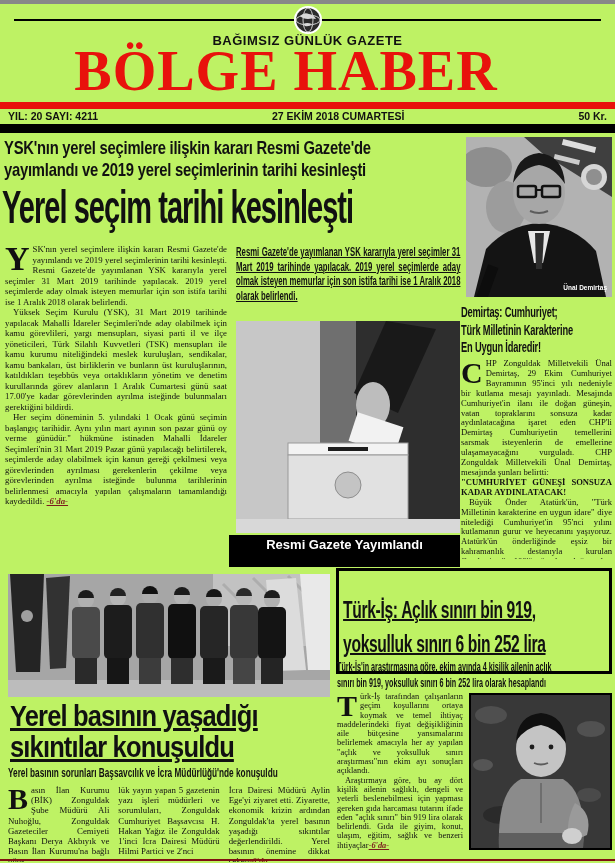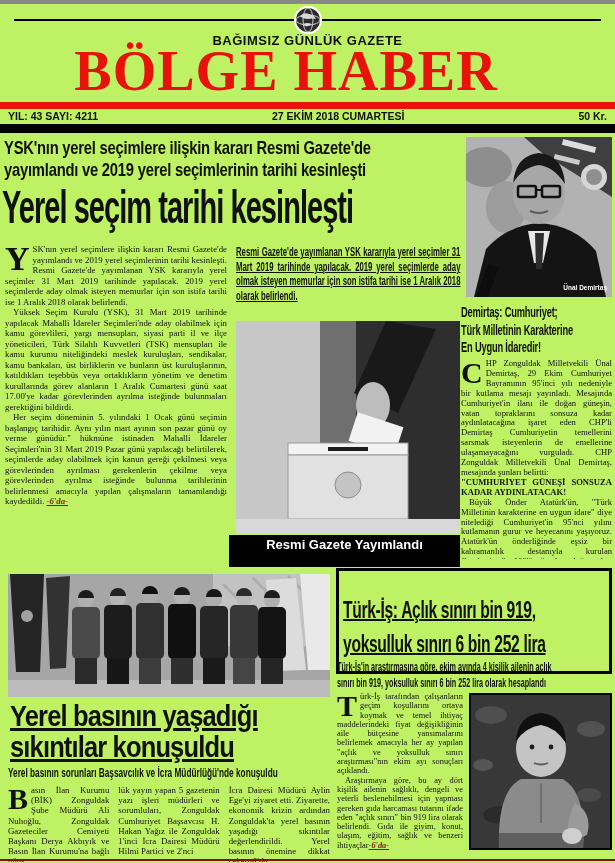--- a/index.html
+++ b/index.html
@@ -93,21 +93,21 @@
       <ellipse cx="14" cy="14" rx="12" ry="5" fill="none" stroke="#cfcfcf" stroke-width="1"></ellipse>
       <ellipse cx="14" cy="14" rx="5" ry="12" fill="none" stroke="#cfcfcf" stroke-width="1"></ellipse>
       <path d="M6,10 Q10,6 15,8 Q20,9 22,13 Q18,12 14,13 Q9,13 6,10Z" fill="#d8d8d8"></path>
       <path d="M9,18 Q13,16 18,18 Q15,21 11,20Z" fill="#d8d8d8"></path>
     </svg>
   </div>
   <div class="abs tagline">BAĞIMSIZ GÜNLÜK GAZETE</div>
   <div class="abs title">BÖLGE HABER</div>
   <div class="abs redbar"></div>
   <div class="abs dateline">
-    <span>YIL: 43  SAYI: 4211</span>
+    <span>YIL: 20  SAYI: 4211</span>
     <span>27 EKİM 2018 CUMARTESİ</span>
     <span>50 Kr.</span>
   </div>
   <div class="abs blackbar"></div>
 
   <div class="abs kicker">
     <div class="cnd nw">YSK'nın yerel seçimlere ilişkin kararı Resmi Gazete'de</div>
     <div class="cnd nw">yayımlandı ve 2019 yerel seçimlerinin tarihi kesinleşti</div>
   </div>
   <div class="abs headline-main nw">Yerel seçim tarihi kesinleşti</div>

